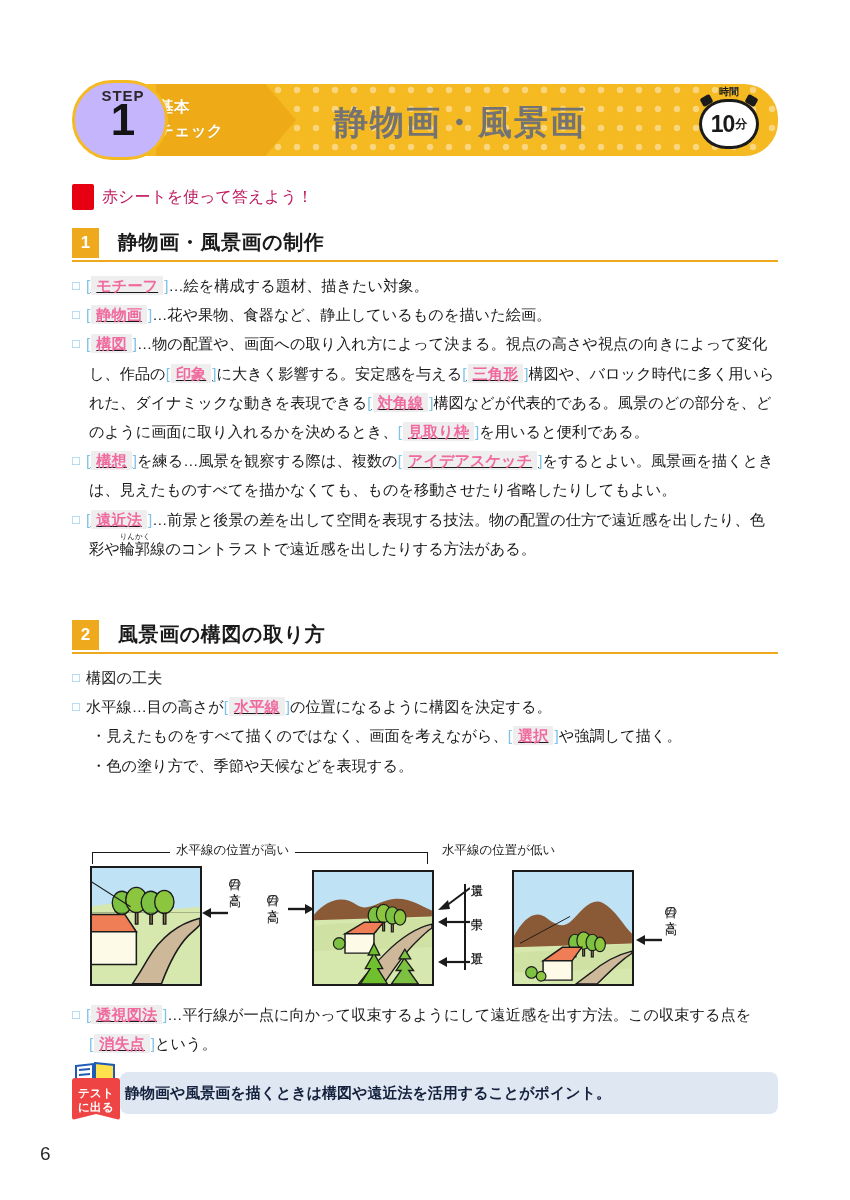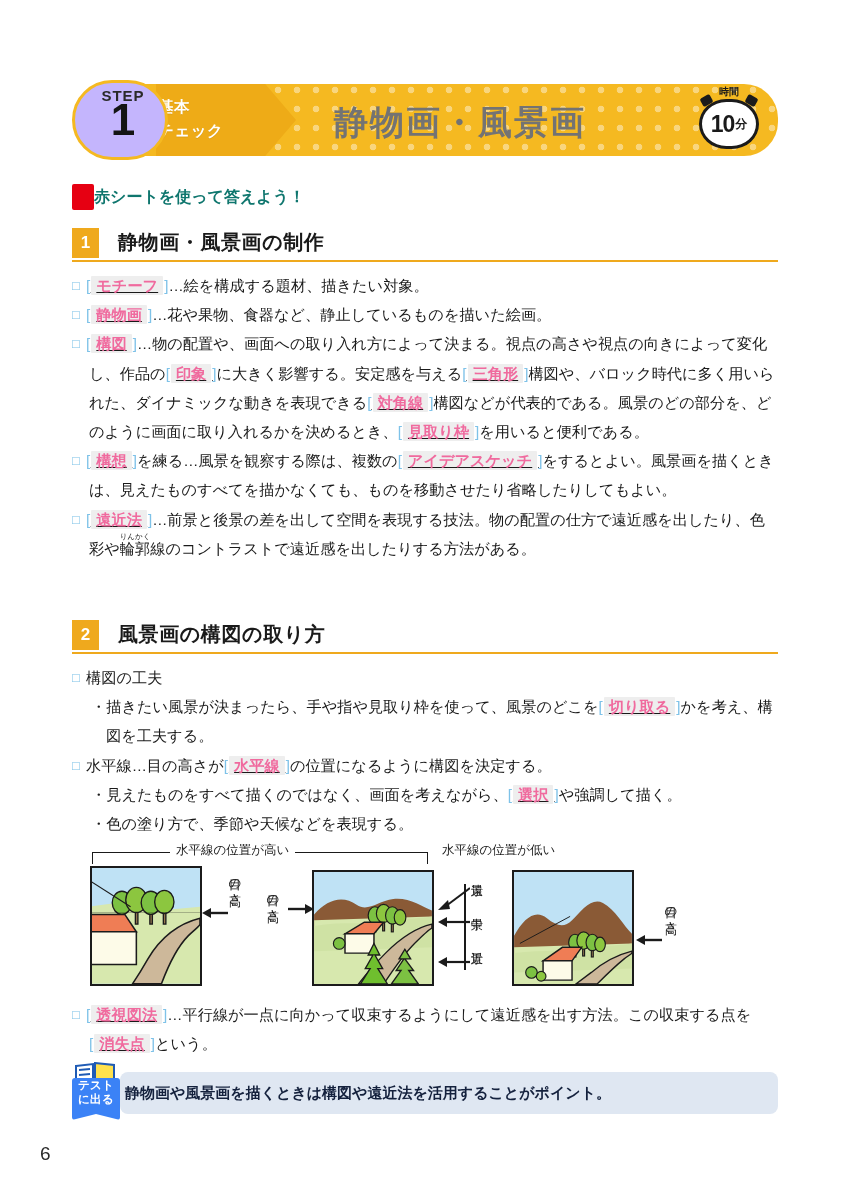--- a/index.html
+++ b/index.html
@@ -73,21 +73,21 @@
   .timer .bell{
     position:absolute; width:11px; height:9px; background:#1b1b1b;
     top:9px; border-radius:2px;
   }
   .timer .bell.l{ left:5px; transform:rotate(-30deg); }
   .timer .bell.r{ right:5px; transform:rotate(30deg); }
 
   
   .redsheet{ position:absolute; left:72px; top:184px; height:26px; display:flex; align-items:center; }
   .redsheet .chip{ width:22px; height:26px; background:#e60012; border-radius:2px; }
-  .redsheet .txt{ font-size:16px; font-weight:bold; color:#0f766e; }
+  .redsheet .txt{ margin-left:8px; font-size:16px; font-weight:normal; color:#be185d; }
 
   
   .sec{ position:absolute; left:72px; width:706px; }
   .sec-head{ position:relative; height:34px; border-bottom:2.5px solid #efa91d; }
   .sec-num{
     position:absolute; left:0; top:0; width:27px; height:30px;
     background:#efa91d; color:#fff; font-weight:bold; font-size:17px;
     display:flex; align-items:center; justify-content:center;
   }
   .sec-title{
@@ -137,25 +137,25 @@
     font-size:15px; font-weight:bold; color:#14213d;
   }
   .testbadge{
     position:absolute; left:72px; top:1062px; width:48px; height:58px;
   }
   .tb-book{
     position:absolute; left:3px; top:0; width:42px; height:22px;
   }
   .tb-tag{
     position:absolute; left:0; top:16px; width:48px; height:42px;
-    background:#3b82f6; border-radius:3px;
+    background:#ef4444; border-radius:3px;
     -webkit-clip-path:polygon(0 0,100% 0,100% 100%,50% 86%,0 100%);
     clip-path:polygon(0 0,100% 0,100% 100%,50% 86%,0 100%);
     color:#fff; font-size:11.5px; font-weight:bold; text-align:center;
-    line-height:1.25; padding-top:0; letter-spacing:.3px;
+    line-height:1.25; padding-top:8px; letter-spacing:.3px;
   }
   .pagenum{
     position:absolute; left:40px; top:1143px; font-size:19px; color:#2b2b2b;
   }
 </style>
 </head>
 <body>
 
 <div class="page">
 
@@ -223,23 +223,20 @@
     <div class="sec-head">
       <div class="sec-num">2</div>
       <div class="sec-title">風景画の構図の取り方</div>
     </div>
 
     <div class="body-text" style="margin-top:9px;">
       <div class="item indent1 box-bullet">
         <span>構図の工夫</span>
       </div>
 
-      <div class="item dot-bullet" style="margin-left:19px;">
-        <span>・描きたい風景が決まったら、手や指や見取り枠を使って、風景のどこを</span><span class="ans"><span class="br">[</span><span class="val">切り取る</span><span class="br">]</span></span><span>かを考え、構図を工夫する。</span>
-      </div>
 
       <div class="item indent1 box-bullet">
         <span>水平線…目の高さが</span><span class="ans"><span class="br">[</span><span class="val">水平線</span><span class="br">]</span></span><span>の位置になるように構図を決定する。</span>
       </div>
 
       <div class="item dot-bullet" style="margin-left:19px;">
         <span>・見えたものをすべて描くのではなく、画面を考えながら、</span><span class="ans"><span class="br">[</span><span class="val">選択</span><span class="br">]</span></span><span>や強調して描く。</span>
       </div>
 
       <div class="item dot-bullet" style="margin-left:19px;">

